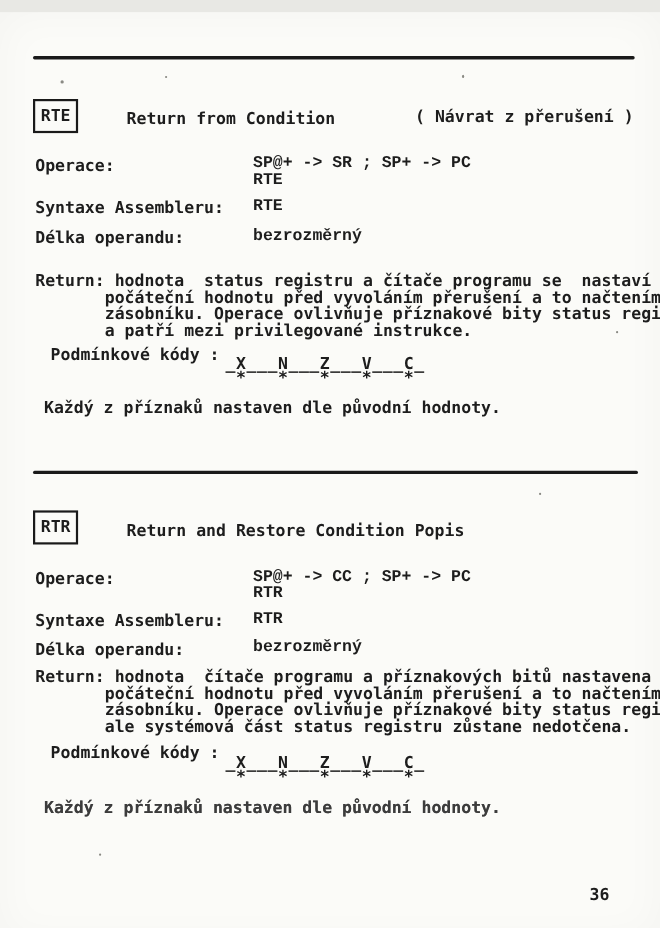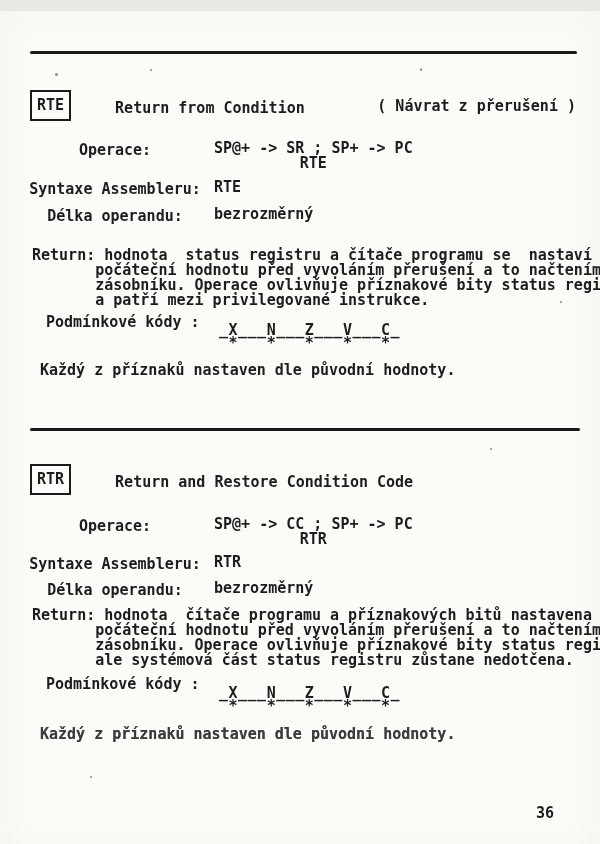--- a/index.html
+++ b/index.html
@@ -51,46 +51,46 @@
   .title-cz {
     margin-left: auto;
     padding-top: 9px;
     text-align: left;
     white-space: pre;
     line-height: 14px;
   }
 
   .def-row {
     position: absolute;
-    left: 16px;
+    left: 32px;
     display: flex;
-    text-align: center;
   }
   .def-label {
     width: 198px;
     flex: 0 0 auto;
   }
   .def-value {
     white-space: pre;
     line-height: 15px;
+    font-family: Liberation Mono, monospace;
   }
 
   .popis {
     position: absolute;
     left: 32px;
     white-space: pre;
     line-height: 15px;
   }
   .cond-label {
     position: absolute;
     left: 46px;
   }
   .cc-diagram {
     position: absolute;
-    left: 219px;
+    left: 205px;
     white-space: pre;
     line-height: 13px;
     letter-spacing: 0.5px;
   }
   .note {
     position: absolute;
     left: 40px;
     white-space: pre;
   }
   .note-faded {
@@ -145,21 +145,21 @@
  *   *   *   *   *</div>
 
   <div class="note" style="top:350px;">Každý z příznaků nastaven dle původní hodnoty.</div>
 
   <div class="hrule rule-mid"></div>
 
   <div class="sec-header" style="top:453px;">
     <div class="mnem-box">
       <span>RTR</span>
     </div>
-    <div class="title-en">Return and Restore Condition Code</div>
+    <div class="title-en">Return and Restore Condition Popis</div>
   </div>
 
   <div class="def-row" style="top:506px;">
     <div class="def-label">Operace:</div>
     <div class="def-value">SP@+ -&gt; CC ; SP+ -&gt; PC
 RTR</div>
   </div>
 
   <div class="def-row" style="top:544px;">
     <div class="def-label">Syntaxe Assembleru:</div>

